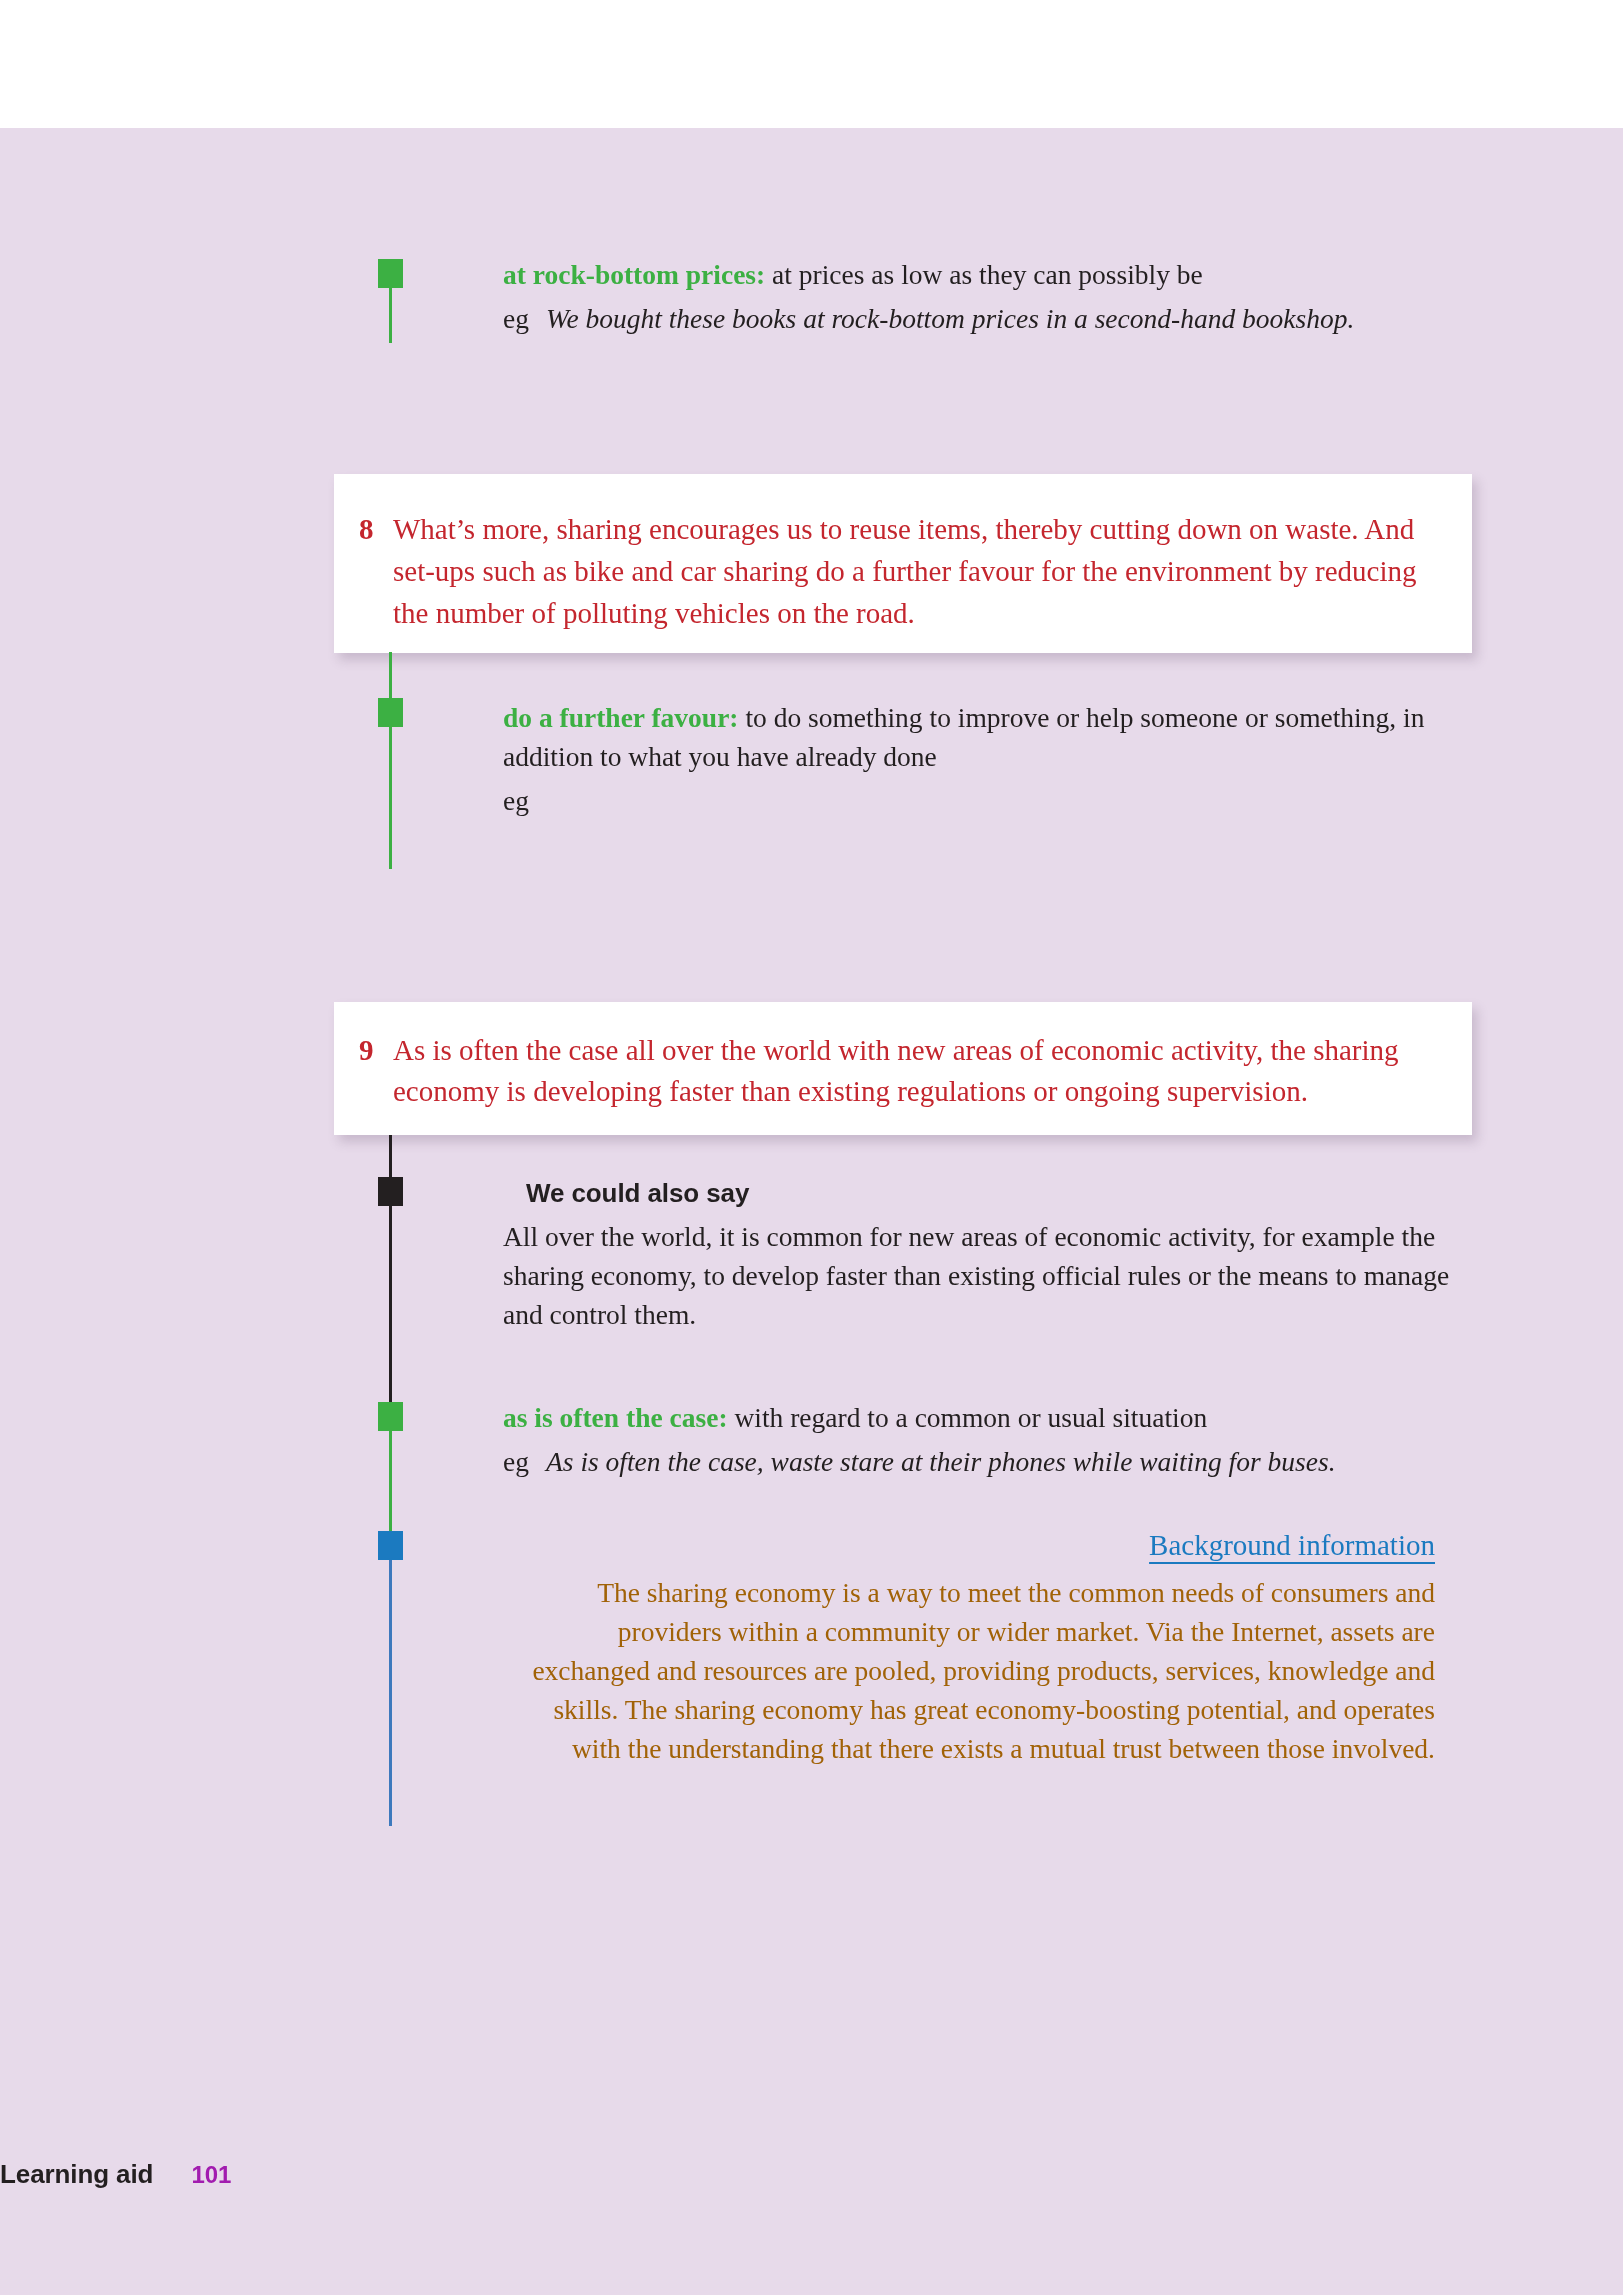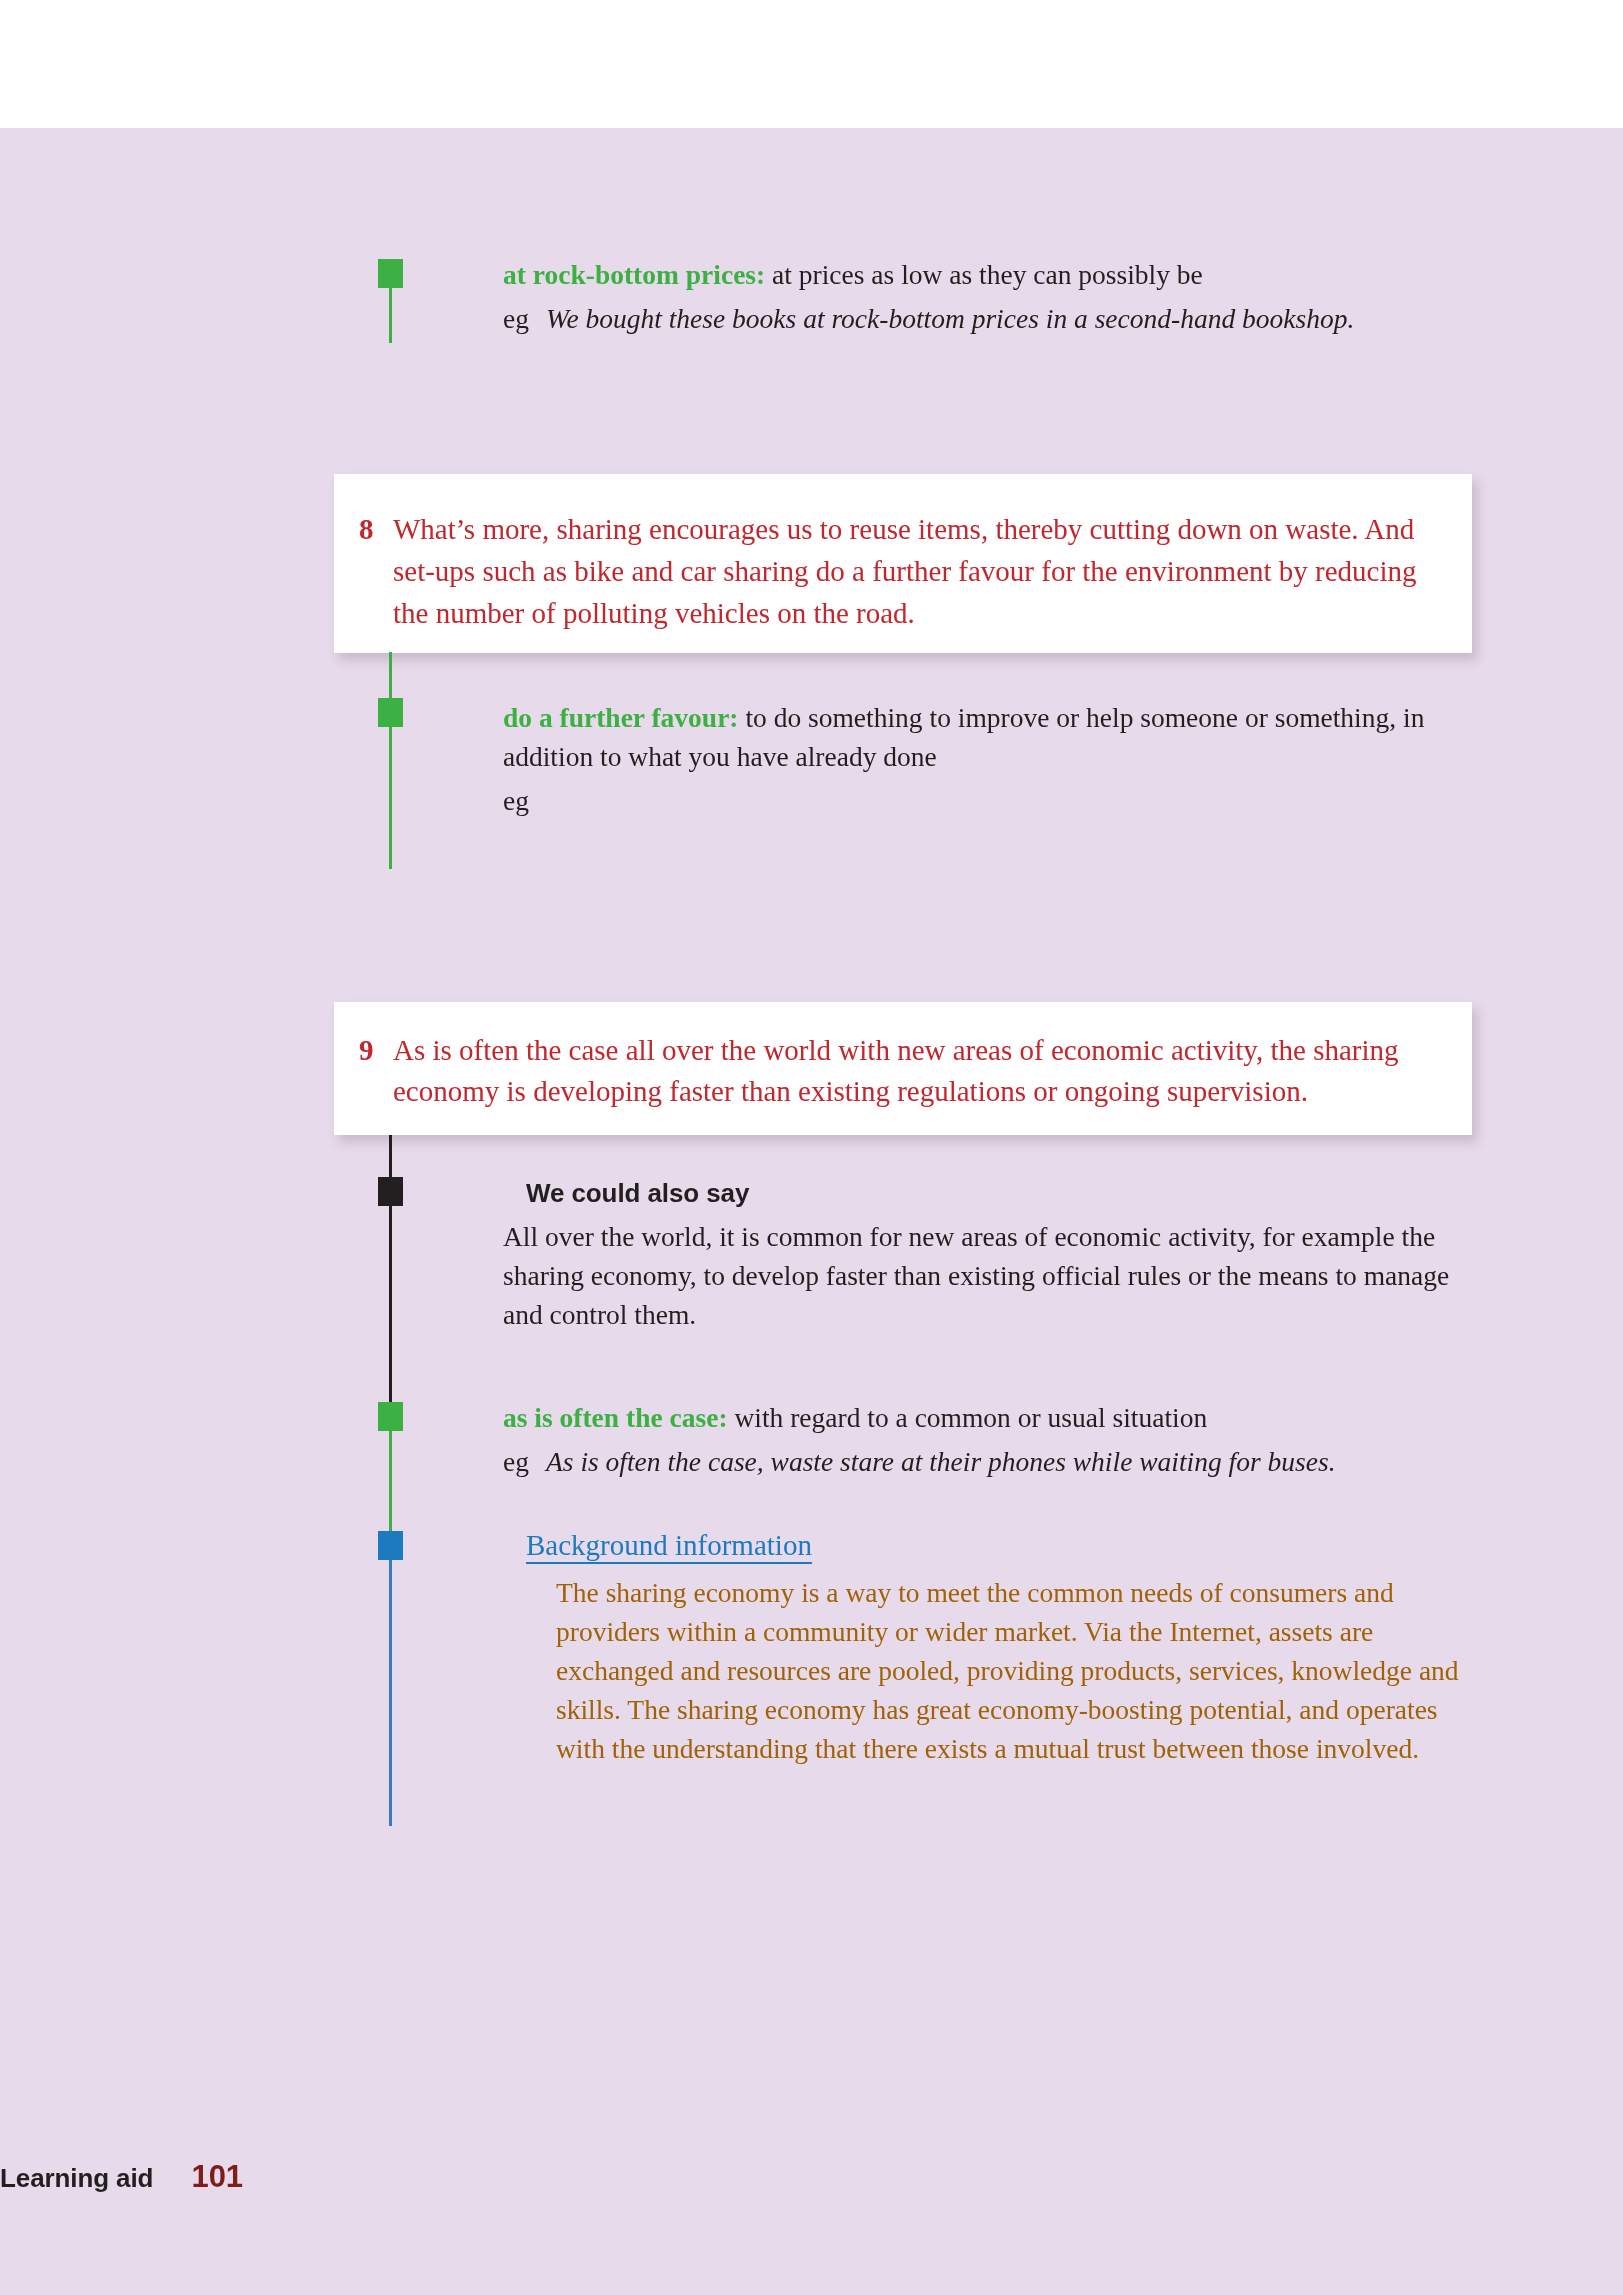--- a/index.html
+++ b/index.html
@@ -139,22 +139,22 @@
     align-items: baseline;
     font-family: "Liberation Sans", "DejaVu Sans", sans-serif;
     font-weight: 700;
   }
   #footer-label {
     font-size: 26px;
     color: #231f20;
     letter-spacing: -0.1px;
   }
   #footer-page {
-    font-size: 31px;
-    color: #7f1d1d;
+    font-size: 24px;
+    color: #a21caf;
     margin-left: 38px;
     margin-right: 160px;
   }
 </style>
 </head>
 <body>
 
 <div id="page">
 
   <div id="top-white-band"></div>
@@ -216,21 +216,21 @@
     </div>
     <div class="eg-row" style="margin-top:5.2px;">
       <span class="eg-label">eg</span>
       <span class="eg-text">As is often the case, waste stare at their phones while waiting for buses.</span>
     </div>
   </div>
 
   <div class="rail-line" style="left:389px; top:1535px; height:291px; background:#3d79bd;"></div>
   <div class="rail-marker" style="left:378px; top:1531px; background:#1b7ac0;"></div>
 
-  <div class="annot" style="left:526px; top:1525px; width:955px;">
+  <div class="annot" style="left:480px; top:1525px; width:955px;text-align:right;">
     <div class="bg-heading">Background information</div>
     <div class="bg-body">The sharing economy is a way to meet the common needs of consumers and providers within a community or wider market. Via the Internet, assets are exchanged and resources are pooled, providing products, services, knowledge and skills. The sharing economy has great economy-boosting potential, and operates with the understanding that there exists a mutual trust between those involved.</div>
   </div>
 
   <div id="footer">
     <span id="footer-label">Learning aid</span>
     <span id="footer-page">101</span>
   </div>
 
 </div>

